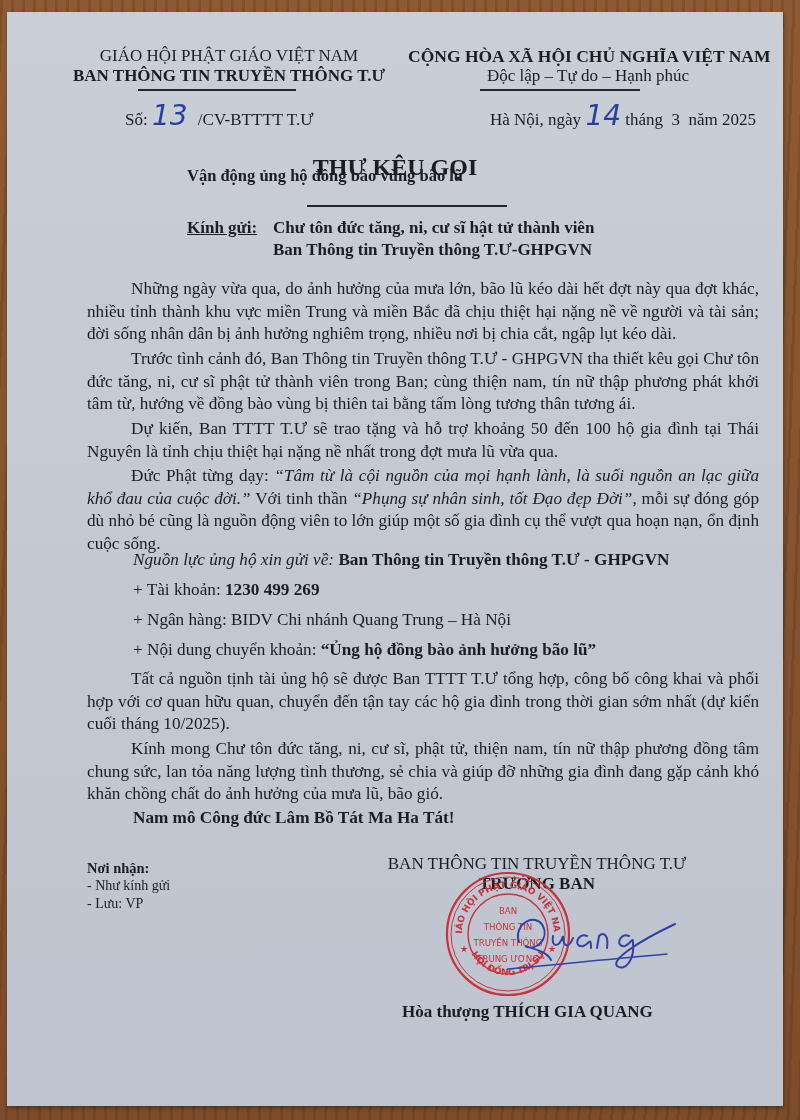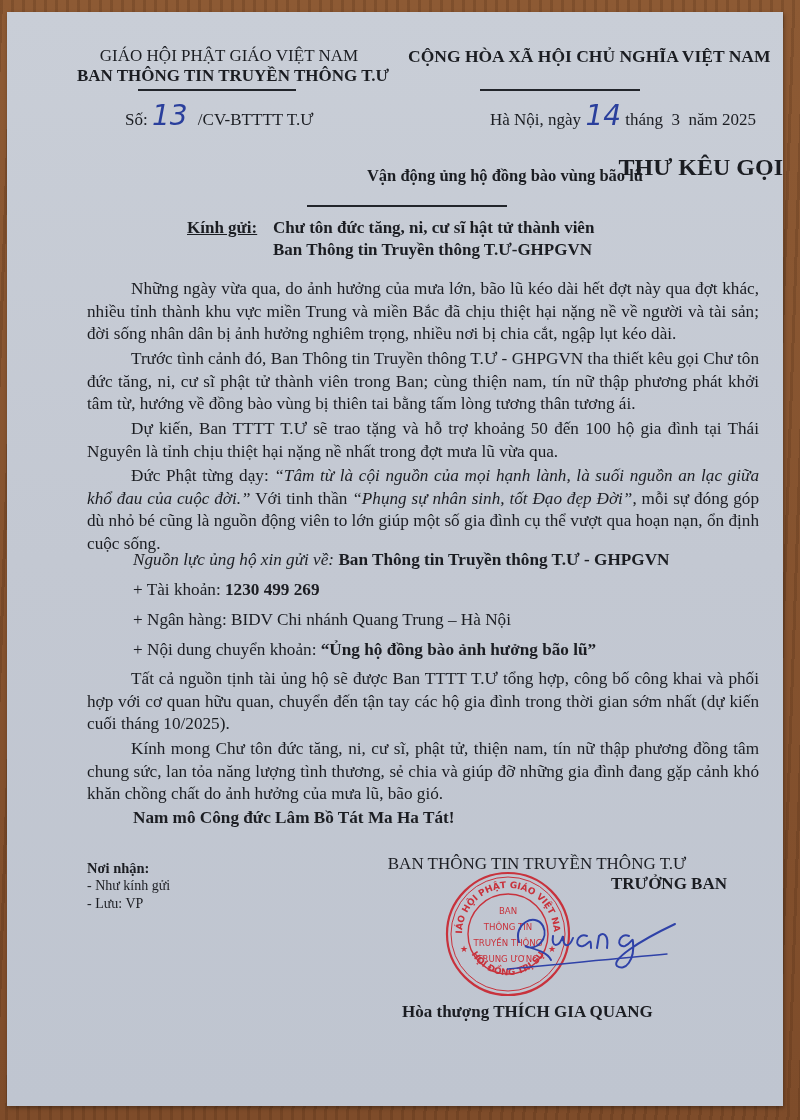--- a/index.html
+++ b/index.html
@@ -12,21 +12,21 @@
     font-family: "Liberation Serif", "DejaVu Serif", serif;
     color: #1b1d22;
   }
   .paper {
     position: absolute; left: 7px; top: 12px; width: 776px; height: 1094px;
     background: linear-gradient(180deg, #c9ced7 0%, #c3c8d2 50%, #bfc5d0 100%);
     box-shadow: 1px 2px 4px rgba(0,0,0,0.35);
   }
   .abs { position: absolute; white-space: nowrap; }
   .center { text-align: center; }
-  .b { font-weight: bold; text-align: right; }
+  .b { font-weight: bold; }
   .i { font-style: italic; }
   .u { text-decoration: underline; }
   .hw { font-family: "DejaVu Sans", sans-serif; color: #2a3f9c; font-style: italic; font-size: 28px; line-height: 1; }
   .rule { position: absolute; height: 1.5px; background: #22252b; }
   .para { position: absolute; left: 88px; width: 672px; font-size: 17.2px; line-height: 22.5px; text-align: justify; }
   .para .indent { display: inline-block; width: 44px; }
   .line { position: absolute; font-size: 17.2px; white-space: nowrap; }
   .stamp {
     position: absolute; left: 437px; top: 858px; width: 128px; height: 128px;
   }
@@ -40,20 +40,21 @@
   <div class="abs center" style="left:62px; top:34px; width:320px; font-size:17px;">GIÁO HỘI PHẬT GIÁO VIỆT NAM</div>
   <div class="abs center b" style="left:62px; top:54px; width:320px; font-size:17px;">BAN THÔNG TIN TRUYỀN THÔNG T.Ư</div>
   <div class="rule" style="left:131px; top:77px; width:158px;"></div>
   <div class="abs" style="left:118px; top:90px; font-size:17px;">
     <span>Số:</span>
     <span class="hw">13</span>
     <span style="margin-left:6px;">/CV-BTTTT T.Ư</span>
   </div>
 
   <div class="abs b" style="left:401px; top:34px; font-size:17.5px;">CỘNG HÒA XÃ HỘI CHỦ NGHĨA VIỆT NAM</div>
+  <div class="abs" style="left:480px; top:54px; font-size:17px;">Độc lập – Tự do – Hạnh phúc</div>
   <div class="rule" style="left:473px; top:77px; width:160px;"></div>
   <div class="abs" style="left:483px; top:90px; font-size:17px;">
     <span>Hà Nội, ngày</span>
     <span class="hw">14</span>
     <span style="white-space:pre;">tháng  3  năm 2025</span>
   </div>
 
   <div class="abs center b" style="left:0; width:776px; top:142px; font-size:24px;">THƯ KÊU GỌI</div>
   <div class="abs center b" style="left:0; width:636px; top:154px; font-size:16.5px;">Vận động ủng hộ đồng bào vùng bão lũ</div>
   <div class="rule" style="left:300px; top:193px; width:200px;"></div>

